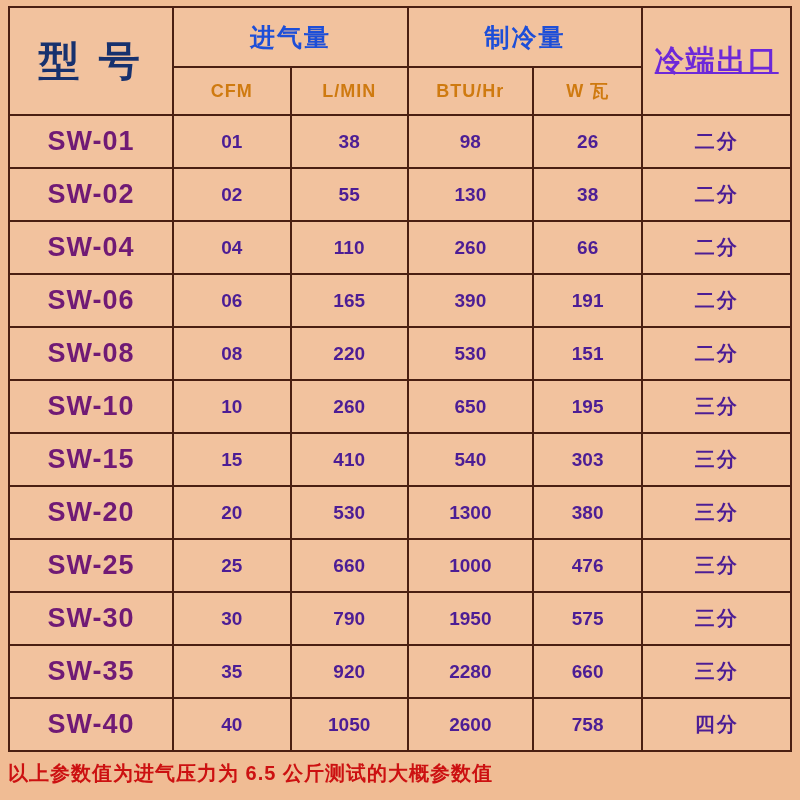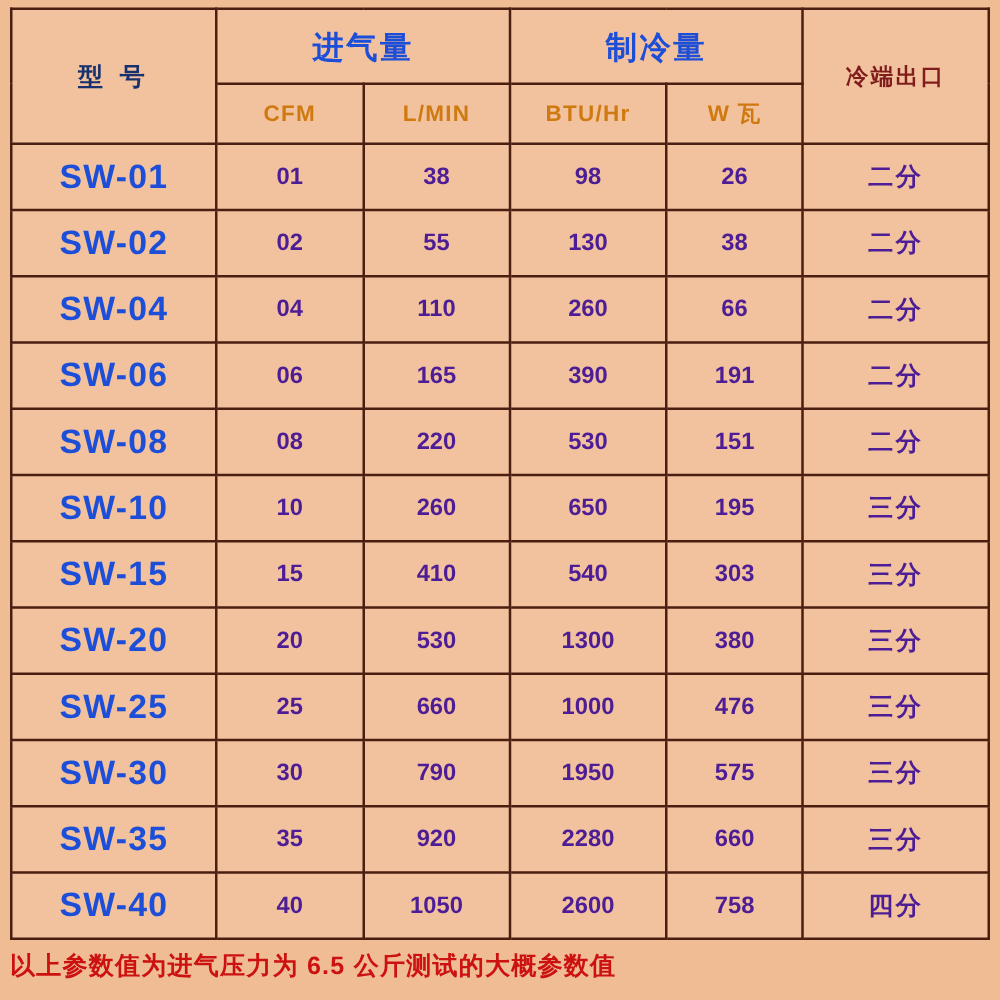--- a/index.html
+++ b/index.html
@@ -38,39 +38,40 @@
   .hdr-main {
     color: #1d4ed8;
     font-weight: bold;
     font-size: 25px;
     letter-spacing: 2px;
     height: 58px;
   }
   .hdr-model {
     color: #17316e;
     font-weight: bold;
-    font-size: 20px;
+    font-size: 41px;
     letter-spacing: 4px;
   }
   .hdr-outlet {
-    color: #7f1d1d;
-    font-weight: bold;
-    font-size: 18px;
+    color: #6d28d9;
+    font-weight: bold;
+    font-size: 29px;
     letter-spacing: 2px;
+    text-decoration: underline;
   }
   .hdr-sub {
     color: #cf7a10;
     font-weight: bold;
     font-size: 18px;
     height: 46px;
     letter-spacing: 1px;
   }
   
   .cell-model {
-    color: #1d4ed8;
+    color: #701a75;
     font-weight: bold;
     font-size: 27px;
     letter-spacing: 1px;
   }
   .cell-num {
     color: #4c1d95;
     font-weight: bold;
     font-size: 19px;
   }
   .cell-outlet {

